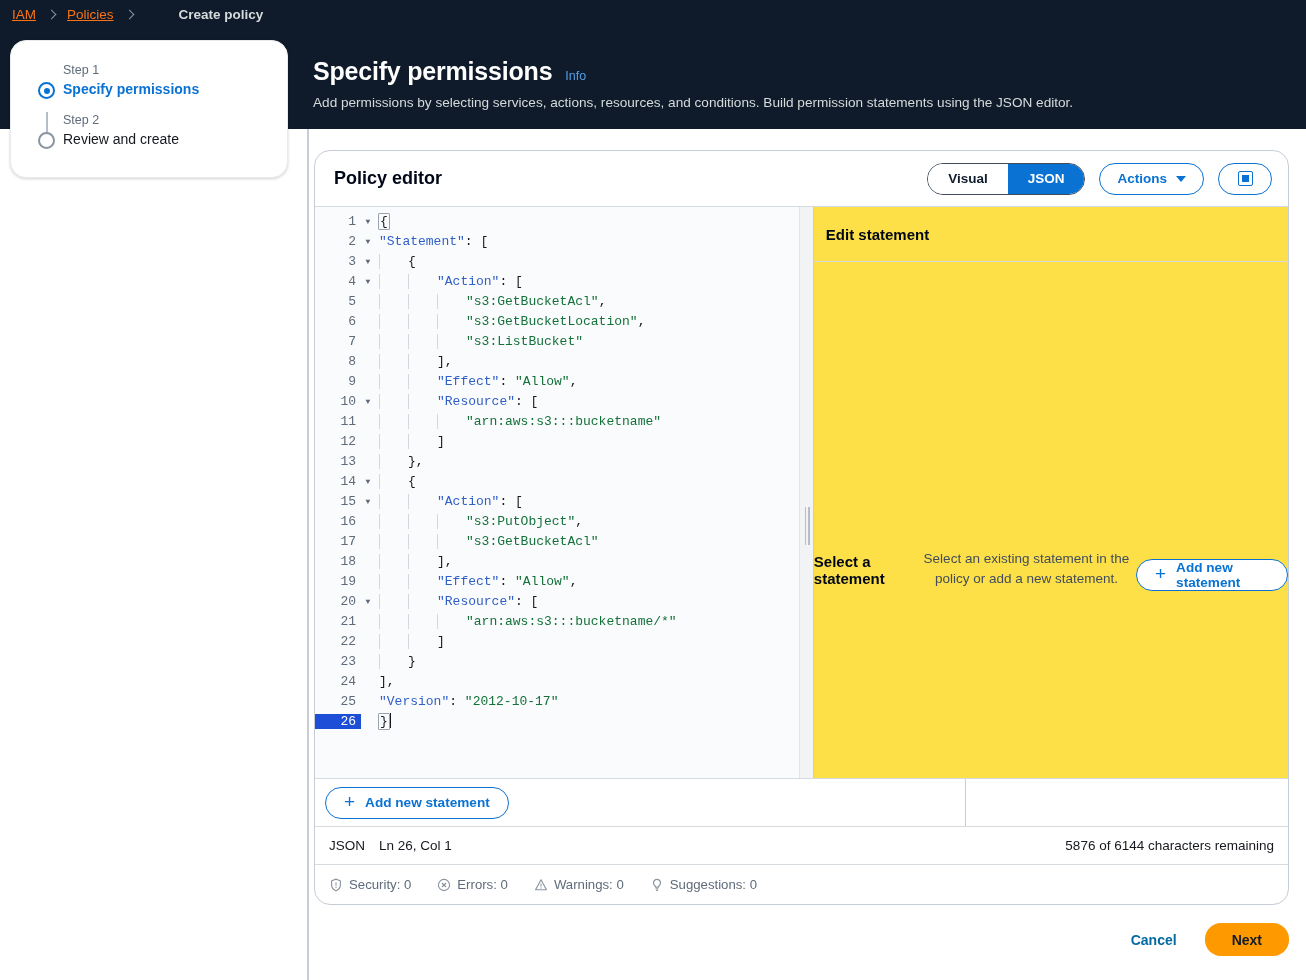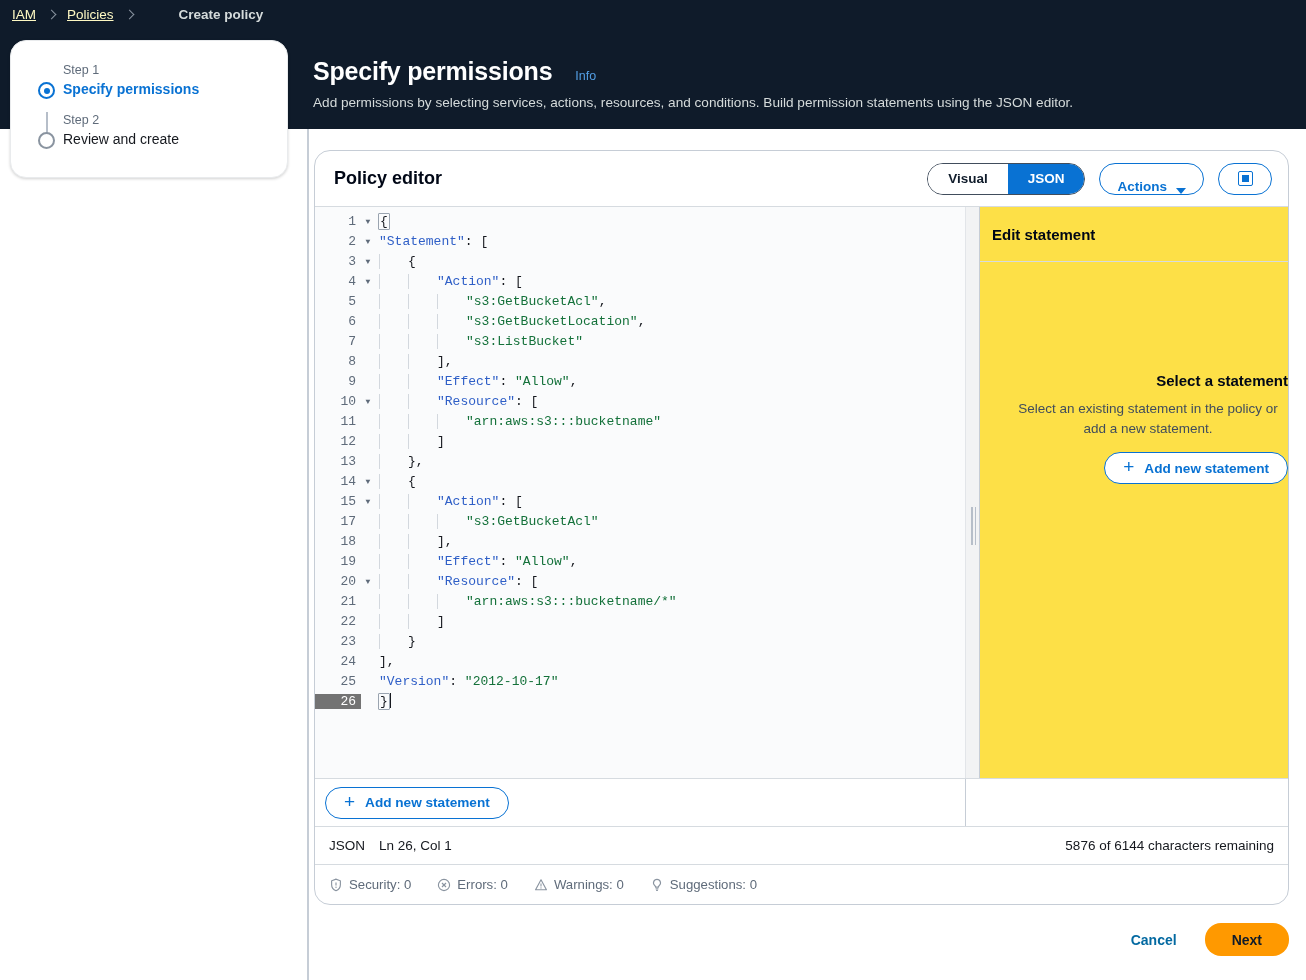--- a/index.html
+++ b/index.html
@@ -17,35 +17,35 @@
   
   .topbar{
     position:absolute; left:0; top:0; width:1306px; height:129px;
     background:#0f1b2a;
   }
   .crumbs{
     display:flex; align-items:center; gap:0px;
     padding:5px 0 0 8px; height:24px;
   }
   .crumb-link{
-    color:#fef9c3; font-size:13.5px; text-decoration:underline;
+    color:#f97316; font-size:13.5px; text-decoration:underline;
     cursor:pointer; padding:0 4px;
   }
   .crumb-cur{ color:#d5dbdb; font-size:13.5px; font-weight:700; padding:0 4px;margin-left:34px;}
   .chev{ width:7px; height:7px; border-right:1.6px solid #8a94a0; border-top:1.6px solid #8a94a0;
          transform:rotate(45deg); display:inline-block; margin:0 8px;}
 
   
   .page-head{ position:absolute; left:313px; top:57px; width:900px;}
   .page-title{
     display:inline-block; font-size:25px; font-weight:700; color:#ffffff;
     letter-spacing:-0.2px; vertical-align:baseline;
   }
   .info-link{
-    display:inline-block; font-size:12.5px; color:#539fe5; margin-left:23px;
+    display:inline-block; font-size:12.5px; color:#539fe5; margin-left:13px;
     text-decoration:none; cursor:pointer; vertical-align:baseline;
   }
   .page-desc{ font-size:13.6px; color:#d5dbdb; margin-top:9px;}
 
   
   .wizard{
     position:absolute; left:10px; top:40px; width:278px; height:138px;
     background:#ffffff; border:1px solid #e9ebed; border-radius:16px;
     box-shadow:0 1px 3px rgba(0,0,0,.18);
     z-index:5;
@@ -96,21 +96,21 @@
     border:1.6px solid #414d5c;
   }
   .seg{
     display:flex; align-items:center; justify-content:center;
     padding:0 20px; font-size:13.5px; font-weight:700; cursor:pointer;
   }
   .seg.inactive{ background:#ffffff; color:#0f1b2a; }
   .seg.active{ background:#0972d3; color:#ffffff; border-radius:0 14px 14px 0;}
 
   .btn-outline{
-    display:flex; align-items:flex-end; gap:9px; height:32px;
+    display:flex; align-items:center; gap:9px; height:32px;
     padding:0 17px; border:1.6px solid #0972d3; border-radius:16px;
     color:#0972d3; font-size:13.5px; font-weight:700; background:#fff; cursor:pointer;
   }
   .caret{
     width:0;height:0;border-left:5px solid transparent;border-right:5px solid transparent;
     border-top:6px solid #0972d3;
   }
   .btn-icon{
     display:flex;align-items:center;justify-content:center;
     width:54px;height:32px;border:1.6px solid #0972d3;border-radius:16px;background:#fff;cursor:pointer;
@@ -129,21 +129,21 @@
   .code-lines{ padding-top:4px; }
   .cline{
     display:flex; align-items:center; height:20px; font-size:13px;
     font-family:"Liberation Mono", monospace;
   }
   .gutter{
     width:46px; min-width:46px; text-align:right; padding-right:5px;
     color:#5f6b7a; font-size:13px; font-family:"Liberation Mono", monospace;
     user-select:none;
   }
-  .cline.active .gutter{ background:#737373; color:#ffffff; }
+  .cline.active .gutter{ background:#1d4ed8; color:#ffffff; }
   .fold{
     width:14px; min-width:14px; display:flex; align-items:center; justify-content:center;
     color:#5f6b7a; font-size:8px; cursor:pointer;
   }
   .codetext{ position:relative; white-space:pre; flex:1; padding-left:4px;}
   .ind{ display:inline-block; border-left:1px solid #d3d8de; }
   .k{ color:#2f5fc7; }
   .s{ color:#14713a; }
   .p{ color:#16191f; }
   .cursor-box{
@@ -167,21 +167,21 @@
   }
   .grip i{ width:1.5px; height:38px; background:#b6bec9; display:block;}
 
   .side-pane{ flex:1; background:#fde047; display:flex; flex-direction:column;}
   .side-head{
     height:55px; display:flex; align-items:center; padding-left:12px;
     font-size:15px; font-weight:700; color:#000716;
     border-bottom:1px solid #d6dbe0;
   }
   .side-body{
-    flex:1; display:flex; flex-direction:column; align-items:flex-end;
+    flex:1; display:flex; flex-direction:row; align-items:center;
     justify-content:flex-start; padding-top:110px;
   }
   .side-title{ font-size:15px; font-weight:700; color:#000716; margin-bottom:10px;}
   .side-desc{
     font-size:13.5px; color:#414d5c; text-align:center; line-height:20px;
     width:280px; margin-bottom:13px;
   }
 
   .btn-add{
     display:inline-flex; align-items:center; gap:10px; height:32px;
@@ -361,20 +361,25 @@
               <span class="gutter">14</span>
               <span class="fold">▼</span>
               <span class="codetext"><span class="ind" style="width: 29px;"> </span><span style="display: inline-block; width: 0px;"></span><span class="p">{</span></span>
             </div>
             <div class="cline">
               <span class="gutter">15</span>
               <span class="fold">▼</span>
               <span class="codetext"><span class="ind" style="width: 29px;"> </span><span class="ind" style="width: 29px;"> </span><span style="display: inline-block; width: 0px;"></span><span class="k">"Action"</span><span class="p">: [</span></span>
             </div>
             <div class="cline">
+              <span class="gutter">16</span>
+              <span class="fold"></span>
+              <span class="codetext"><span class="ind" style="width: 29px;"> </span><span class="ind" style="width: 29px;"> </span><span class="ind" style="width: 29px;"> </span><span style="display: inline-block; width: 0px;"></span><span class="s">"s3:PutObject"</span><span class="p">,</span></span>
+            </div>
+            <div class="cline">
               <span class="gutter">17</span>
               <span class="fold"></span>
               <span class="codetext"><span class="ind" style="width: 29px;"> </span><span class="ind" style="width: 29px;"> </span><span class="ind" style="width: 29px;"> </span><span style="display: inline-block; width: 0px;"></span><span class="s">"s3:GetBucketAcl"</span></span>
             </div>
             <div class="cline">
               <span class="gutter">18</span>
               <span class="fold"></span>
               <span class="codetext"><span class="ind" style="width: 29px;"> </span><span class="ind" style="width: 29px;"> </span><span style="display: inline-block; width: 0px;"></span><span class="p">],</span></span>
             </div>
             <div class="cline">

